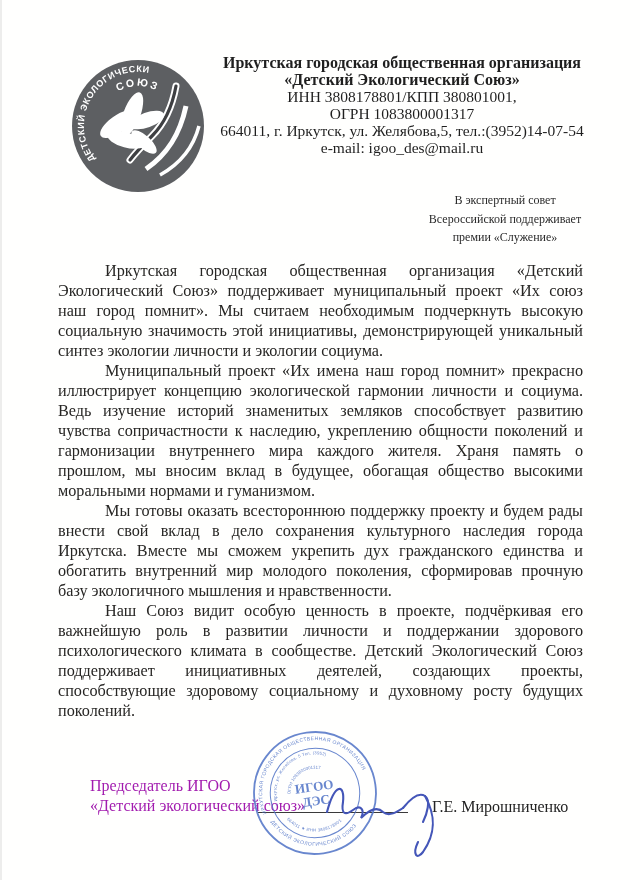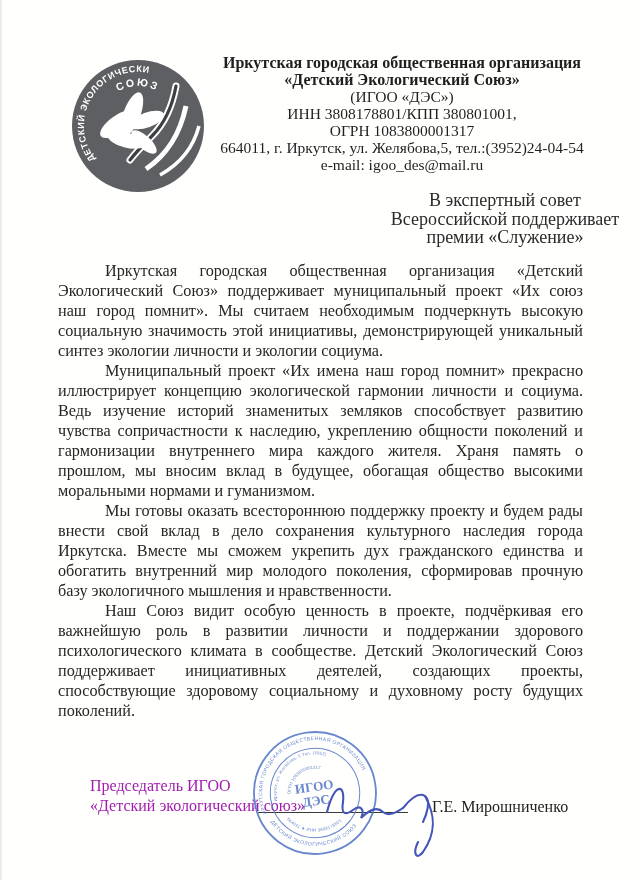--- a/index.html
+++ b/index.html
@@ -9,21 +9,21 @@
   }
   .page::before{content:"";position:absolute;left:0;top:0;width:2px;height:880px;background:#ededec;}
   
   .letterhead{position:absolute;left:208px;top:54px;width:388px;text-align:center;
     font-size:15.5px;line-height:17px;color:#1f1f1f;}
   .letterhead .bold{font-weight:bold;font-size:16px;}
   
   .logo{position:absolute;left:68px;top:56px;width:140px;height:140px;}
   
   .recipient{position:absolute;left:375px;top:191px;width:260px;text-align:center;
-    font-size:18px;line-height:18.5px;color:#2a2a2a;}
+    font-size:12px;line-height:18.5px;color:#2a2a2a;}
   
   .body-text{position:absolute;left:58px;top:261px;width:525px;
     font-size:16.2px;line-height:20px;color:#272624;}
   .body-text p{margin:0;text-indent:47px;text-align:justify;}
   
   .sig-left{position:absolute;left:90px;top:776px;font-size:16px;line-height:20px;color:#a21caf;}
   .sig-line{position:absolute;left:258px;top:812px;width:150px;height:1.2px;background:#3a3a3a;}
   .sig-name{position:absolute;left:432px;top:798px;font-size:16px;color:#232323;}
   .stamp{position:absolute;left:250px;top:728px;width:130px;height:130px;opacity:.88;}
   .stamp text{font-family:"Liberation Sans",sans-serif;fill:#5577c8;}
@@ -60,24 +60,23 @@
       <textPath href="#logoArc1">ДЕТСКИЙ ЭКОЛОГИЧЕСКИЙ</textPath>
     </text>
     <text font-size="10.5" letter-spacing="2">
       <textPath href="#logoArc2">СОЮЗ</textPath>
     </text>
   </svg>
 
   <header class="letterhead">
     <div class="bold">Иркутская городская общественная организация</div>
     <div class="bold">«Детский Экологический Союз»</div>
-    <div>(ИГОО «ДЭС»)</div>
     <div>ИНН 3808178801/КПП 380801001,</div>
     <div>ОГРН 1083800001317</div>
-    <div>664011, г. Иркутск, ул. Желябова,5, тел.:(3952)24-04-54</div>
+    <div>664011, г. Иркутск, ул. Желябова,5, тел.:(3952)14-07-54</div>
     <div>e-mail: igoo_des@mail.ru</div>
   </header>
 
   <div class="recipient">
     <div>В экспертный совет</div>
     <div>Всероссийской поддерживает</div>
     <div>премии «Служение»</div>
   </div>
 
   <main class="body-text">

